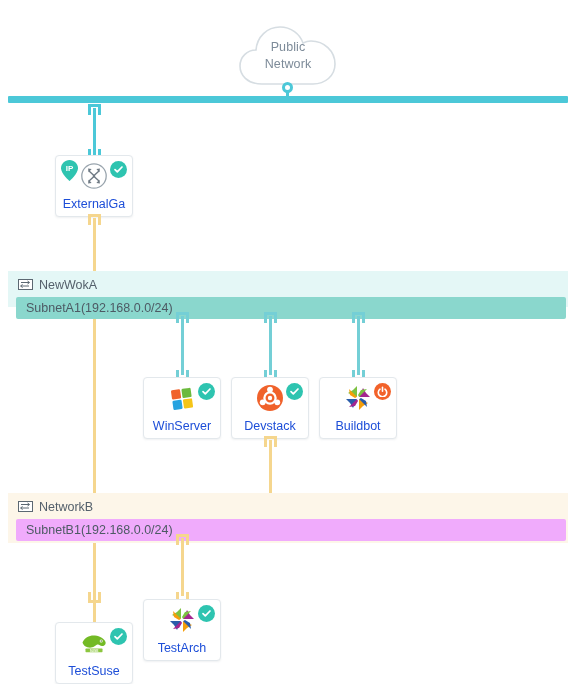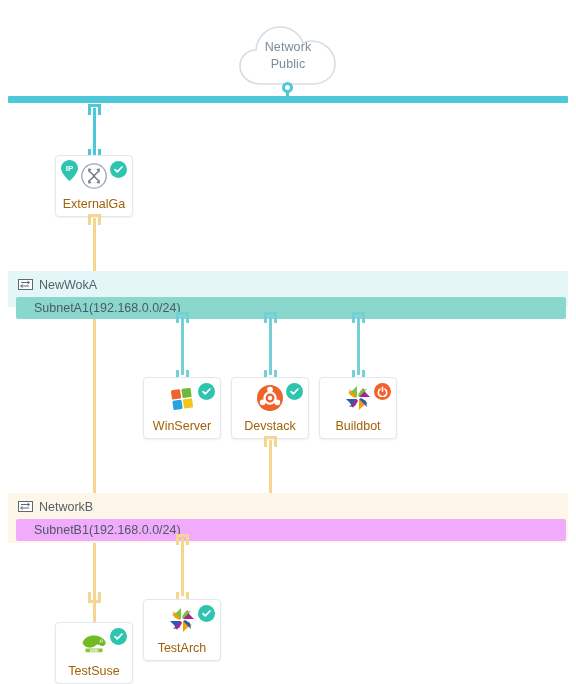--- a/index.html
+++ b/index.html
@@ -92,21 +92,21 @@
     height: 22px;
     border-radius: 2px;
     display: flex;
     align-items: center;
   }
   .subnet-a { top: 26px; background: #8ad7cd; }
   .subnet-b { top: 26px; background: #f0abfc; }
   .subnet-label {
     font-size: 12.5px;
     color: #4d5a64;
-    padding-left: 18px;
+    padding-left: 10px;
     white-space: nowrap;
   }
 
   
   .node {
     position: absolute;
     width: 78px;
     height: 62px;
     background: #ffffff;
     border: 1px solid #e3e8ec;
@@ -123,21 +123,21 @@
     height: 28px;
   }
   .node-icon svg { display: block; }
   .node-label {
     position: absolute;
     left: 0;
     bottom: 5px;
     width: 100%;
     text-align: center;
     font-size: 12.5px;
-    color: #a16207;
+    color: #1d4ed8;
     white-space: nowrap;
   }
   .badge {
     position: absolute;
     width: 17px;
     height: 17px;
     border-radius: 50%;
     top: 5px;
     right: 5px;
     display: flex;
@@ -183,22 +183,22 @@
 
   <div class="cloud-wrap">
     <span>
       <svg width="104" height="70" viewBox="0 0 104 70">
         <path d="M26 62 C11 62 4 53 4 44 C4 35 11 28 20 28 C21 15 31 5 44 5
                  C55 5 64 12 67 21 C69 20 72 19 75 19 C88 19 99 29 99 42
                  C99 54 89 62 77 62 Z" fill="#ffffff" stroke="#d6dde2" stroke-width="1.6"></path>
       </svg>
     </span>
     <div class="cloud-label">
+      <div>Public</div>
       <div>Network</div>
-      <div>Public</div>
     </div>
   </div>
 
   <div style="position:absolute;left:282px;top:82px;width:11px;height:11px;border:3px solid #4cc8d8;border-radius:50%;background:#fff;box-sizing:border-box;"></div>
   <div class="conn conn-teal" style="left:286px;top:90px;height:8px;background:#4cc8d8;"></div>
 
   <div class="ext-bar"></div>
 
   <div class="clamp clamp-up" style="left:88px;top:104px;border-color:#4cc8d8;"></div>
   <div class="conn conn-teal" style="left:93px;top:108px;height:48px;background:#4cc8d8;"></div>

